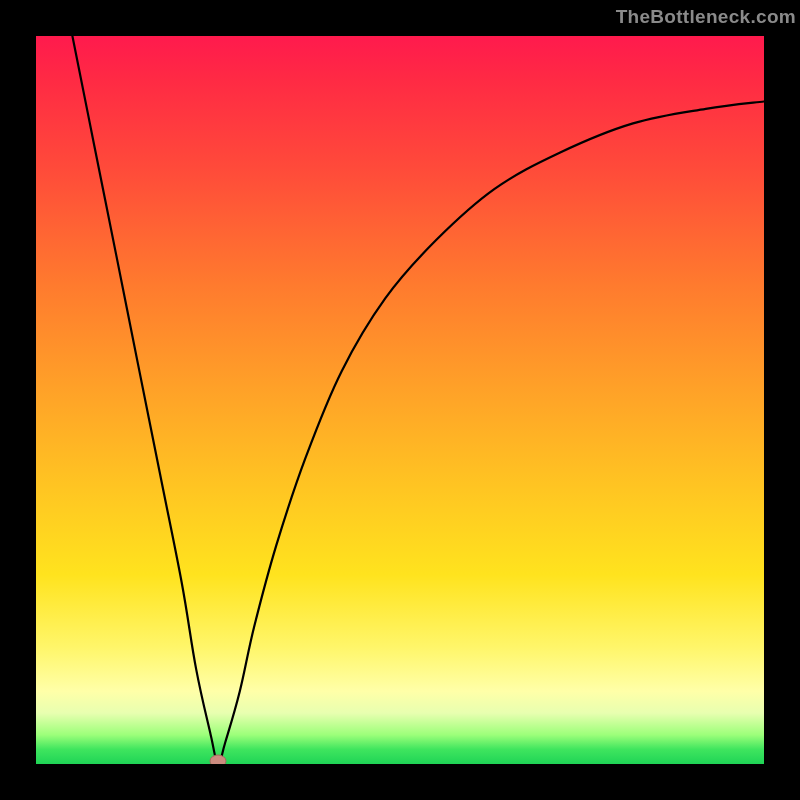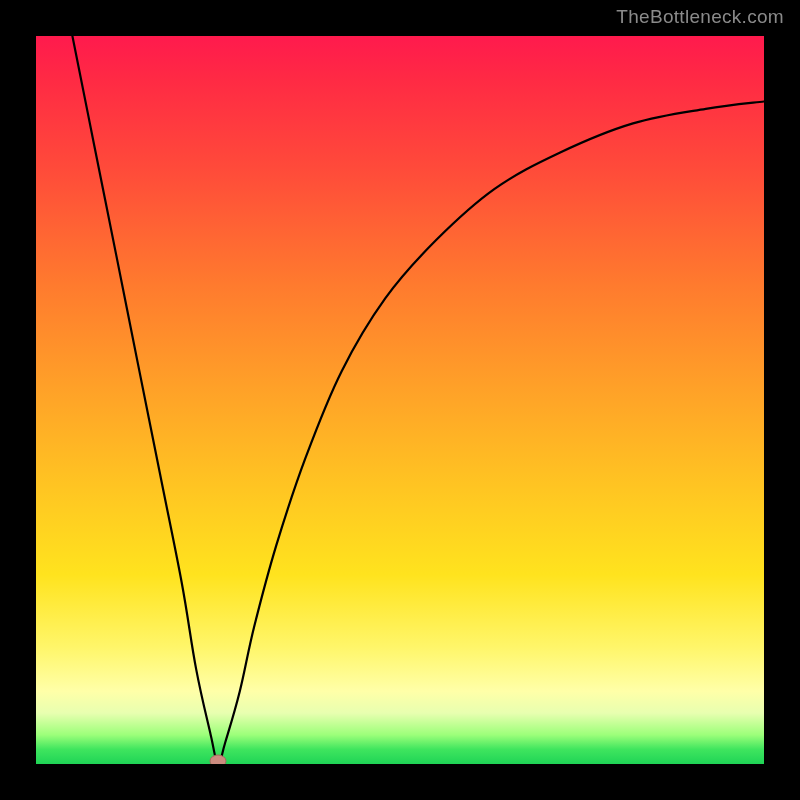--- a/index.html
+++ b/index.html
@@ -60,25 +60,25 @@
     stroke-linejoin: round;
   }
   .min-dot {
     fill: #cc8b7f;
     stroke: #a56a5e;
     stroke-width: 1;
   }
   .watermark {
     position: absolute;
     top: 6px;
-    right: 16px;
+    right: 4px;
     color: #8a8a8a;
     font-size: 19px;
     letter-spacing: 0.3px;
-    font-weight: 400;
+    font-weight: 700;
     user-select: none;
     text-align: right;
   }
 </style>
 </head>
 <body>
 
 <div class="frame">
 
   <div class="plot-area">

